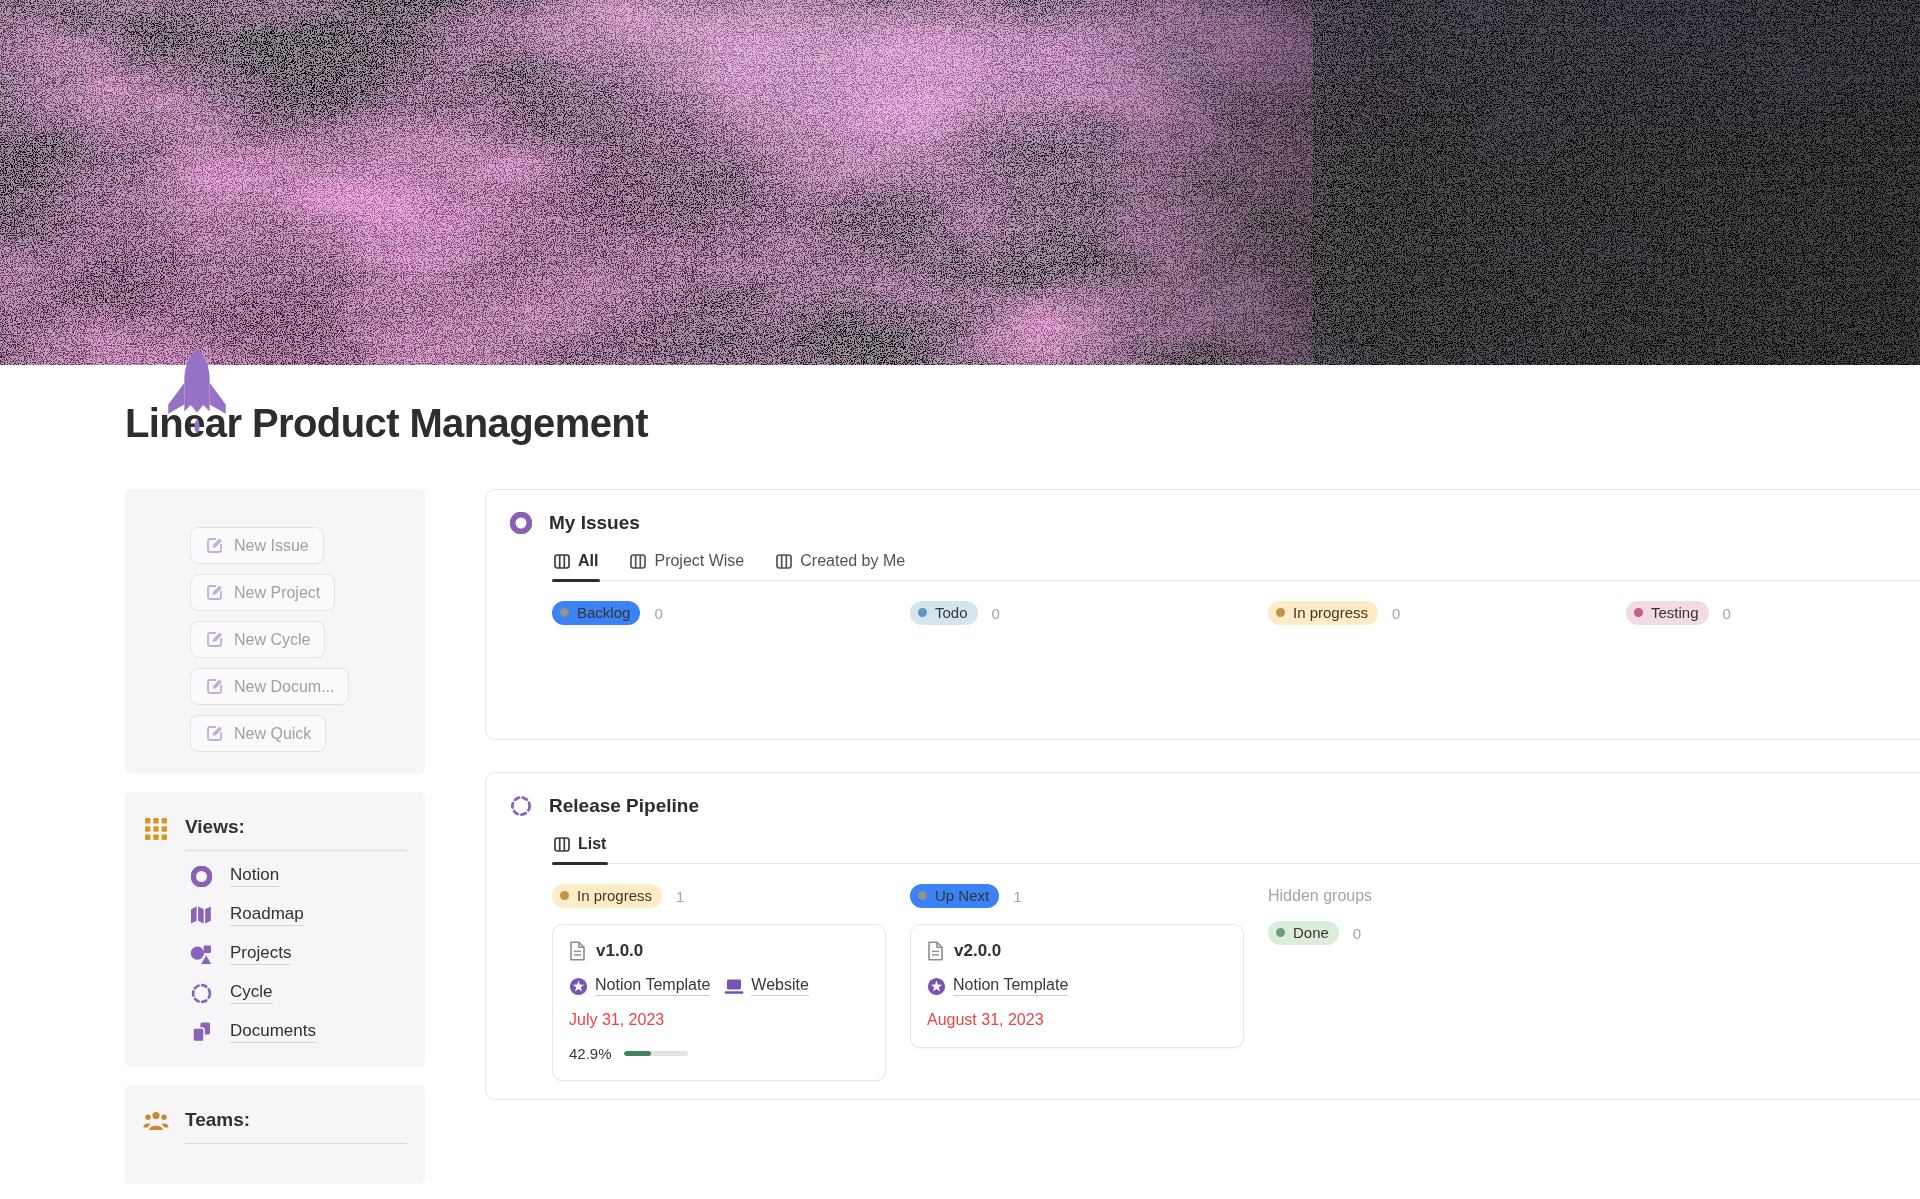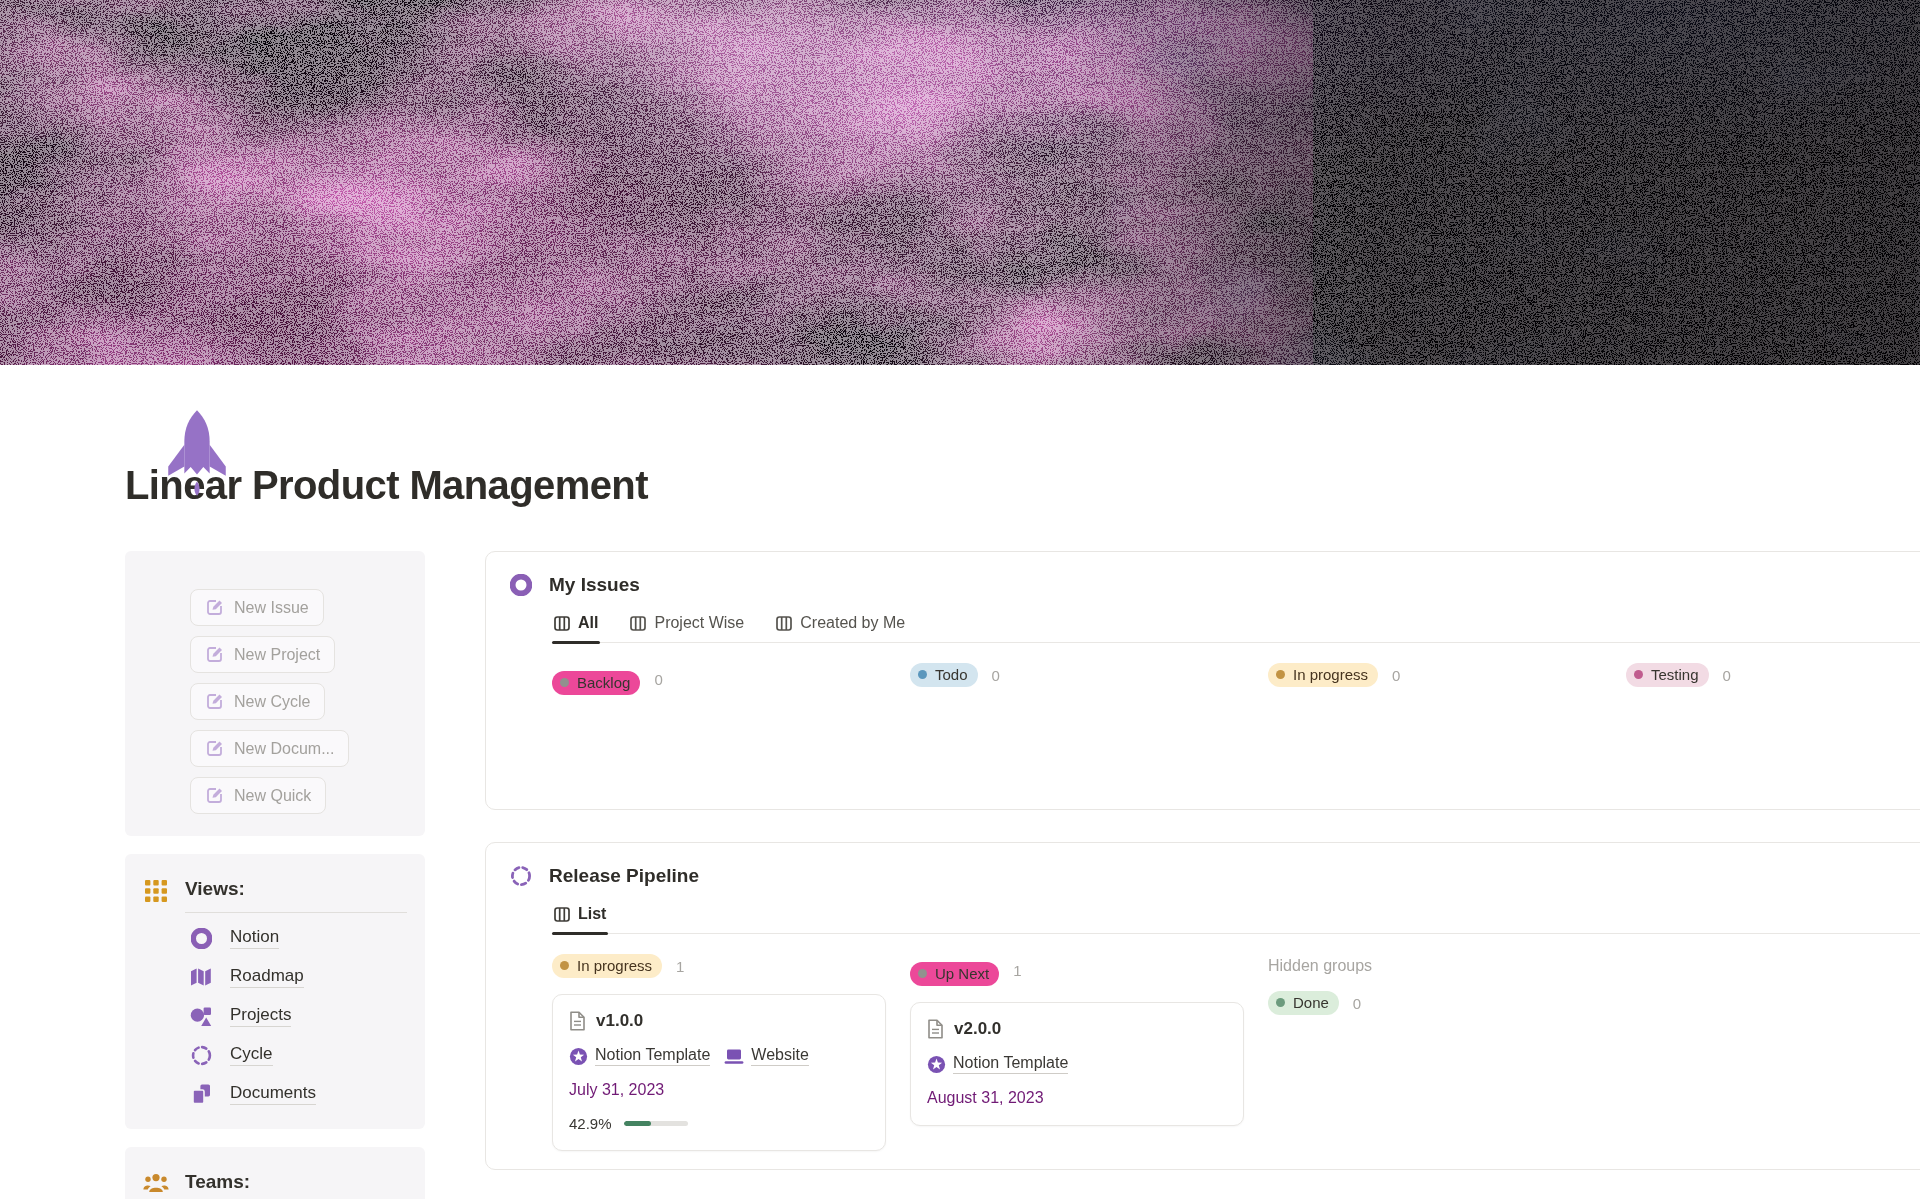--- a/index.html
+++ b/index.html
@@ -15,21 +15,21 @@
       radial-gradient(760px 320px at 28% 58%, rgba(196,48,154,0.33), transparent 66%),
       radial-gradient(900px 400px at 10% 100%, rgba(176,32,134,0.40), transparent 70%),
       radial-gradient(520px 220px at 60% 8%, rgba(150,70,210,0.22), transparent 70%),
       radial-gradient(620px 200px at 88% 4%, rgba(90,110,225,0.16), transparent 70%); }
   .banner-fade { position:absolute; inset:0; background:
       linear-gradient(90deg, rgba(0,0,0,0) 55%, rgba(0,0,0,0.45) 72%, rgba(0,0,0,0.55) 100%); }
 
   
   .page-wrap { position:relative; }
   .rocket { position:absolute; left:158px; top:-52px; width:78px; height:92px; }
-  .page-title { margin:96px 125px 0 125px; font-size:40px; font-weight:700;
+  .page-title { margin:34px 125px 0 125px; font-size:40px; font-weight:700;
                 letter-spacing:-0.6px; color:#2f2d29; line-height:48px; }
 
   
   .content { display:flex; gap:60px; margin:42px 125px 0 125px; align-items:flex-start; }
   .sidebar { width:300px; flex:0 0 300px; display:flex; flex-direction:column; gap:18px; }
   .main { flex:1; display:flex; flex-direction:column; gap:32px; }
 
   
   .panel { background:#f6f5f7; border-radius:6px; padding:24px 18px 20px 18px; }
   .panel-head { display:flex; align-items:flex-start; gap:16px; }
@@ -65,40 +65,40 @@
   .tab.active { color:#2f2d29; font-weight:600; }
   .tab.active::after { content:""; position:absolute; left:0; right:0; bottom:-2px;
                        height:3px; background:#2f2d29; border-radius:2px; }
 
   .group-row { display:flex; margin-top:20px; }
   .group-col { flex:0 0 334px; margin-right:24px; }
   .group-head { display:flex; align-items:center; gap:14px; }
   .pill { display:inline-flex; align-items:center; gap:8px; padding:3px 10px 4px 8px;
           border-radius:12px; font-size:15px; color:#37352f; cursor:pointer; }
   .pill .dot { width:9px; height:9px; border-radius:50%; }
-  .pill-gray   { background:#ec4899;margin-top:8px; } .pill-gray .dot   { background:#91918e; }
+  .pill-gray   { background:#3b82f6; } .pill-gray .dot   { background:#91918e; }
   .pill-blue   { background:#d3e5ef; } .pill-blue .dot   { background:#5b97bd; }
   .pill-yellow { background:#fdecc8; } .pill-yellow .dot { background:#c29343; }
   .pill-pink   { background:#f2dbe4; } .pill-pink .dot   { background:#c05c8e; }
   .pill-green  { background:#dbeddb; } .pill-green .dot  { background:#6c9b7d; }
   .pill-yellow { color:#46341f; }
   .g-count { font-size:15px; color:#a7a5a1; }
   .board-space { height:96px; }
 
   .hidden-label { font-size:16px; color:#a7a5a1; padding-top:3px; }
 
   
   .issue-card { margin-top:16px; background:#fff; border:1px solid #e8e6e3; border-radius:10px;
                 box-shadow:0 1px 2px rgba(15,15,15,0.04); padding:16px 16px 18px 16px; cursor:pointer; }
   .ic-title-row { display:flex; align-items:center; gap:10px; margin-bottom:15px; }
   .ic-title { font-size:17px; font-weight:600; color:#32302c; }
   .ic-links { display:flex; align-items:center; gap:14px; margin-bottom:15px; flex-wrap:wrap; }
   .ic-link { display:flex; align-items:center; gap:7px; cursor:pointer; }
   .ic-link-label { font-size:16px; color:#3a3834; border-bottom:1px solid #cfccc7; padding-bottom:1px; }
-  .ic-date { font-size:16px; color:#701a75; }
+  .ic-date { font-size:16px; color:#ef4444; }
   .ic-progress { display:flex; align-items:center; gap:12px; margin-top:16px; }
   .ic-progress-label { font-size:15px; color:#3a3834; }
   .bar-track { width:64px; height:5px; border-radius:3px; background:#e3e2df; overflow:hidden; }
   .bar-fill { height:100%; background:#448361; border-radius:3px; }
 
   .icon-svg { display:block; }
 </style>
 </head>
 <body>
 

